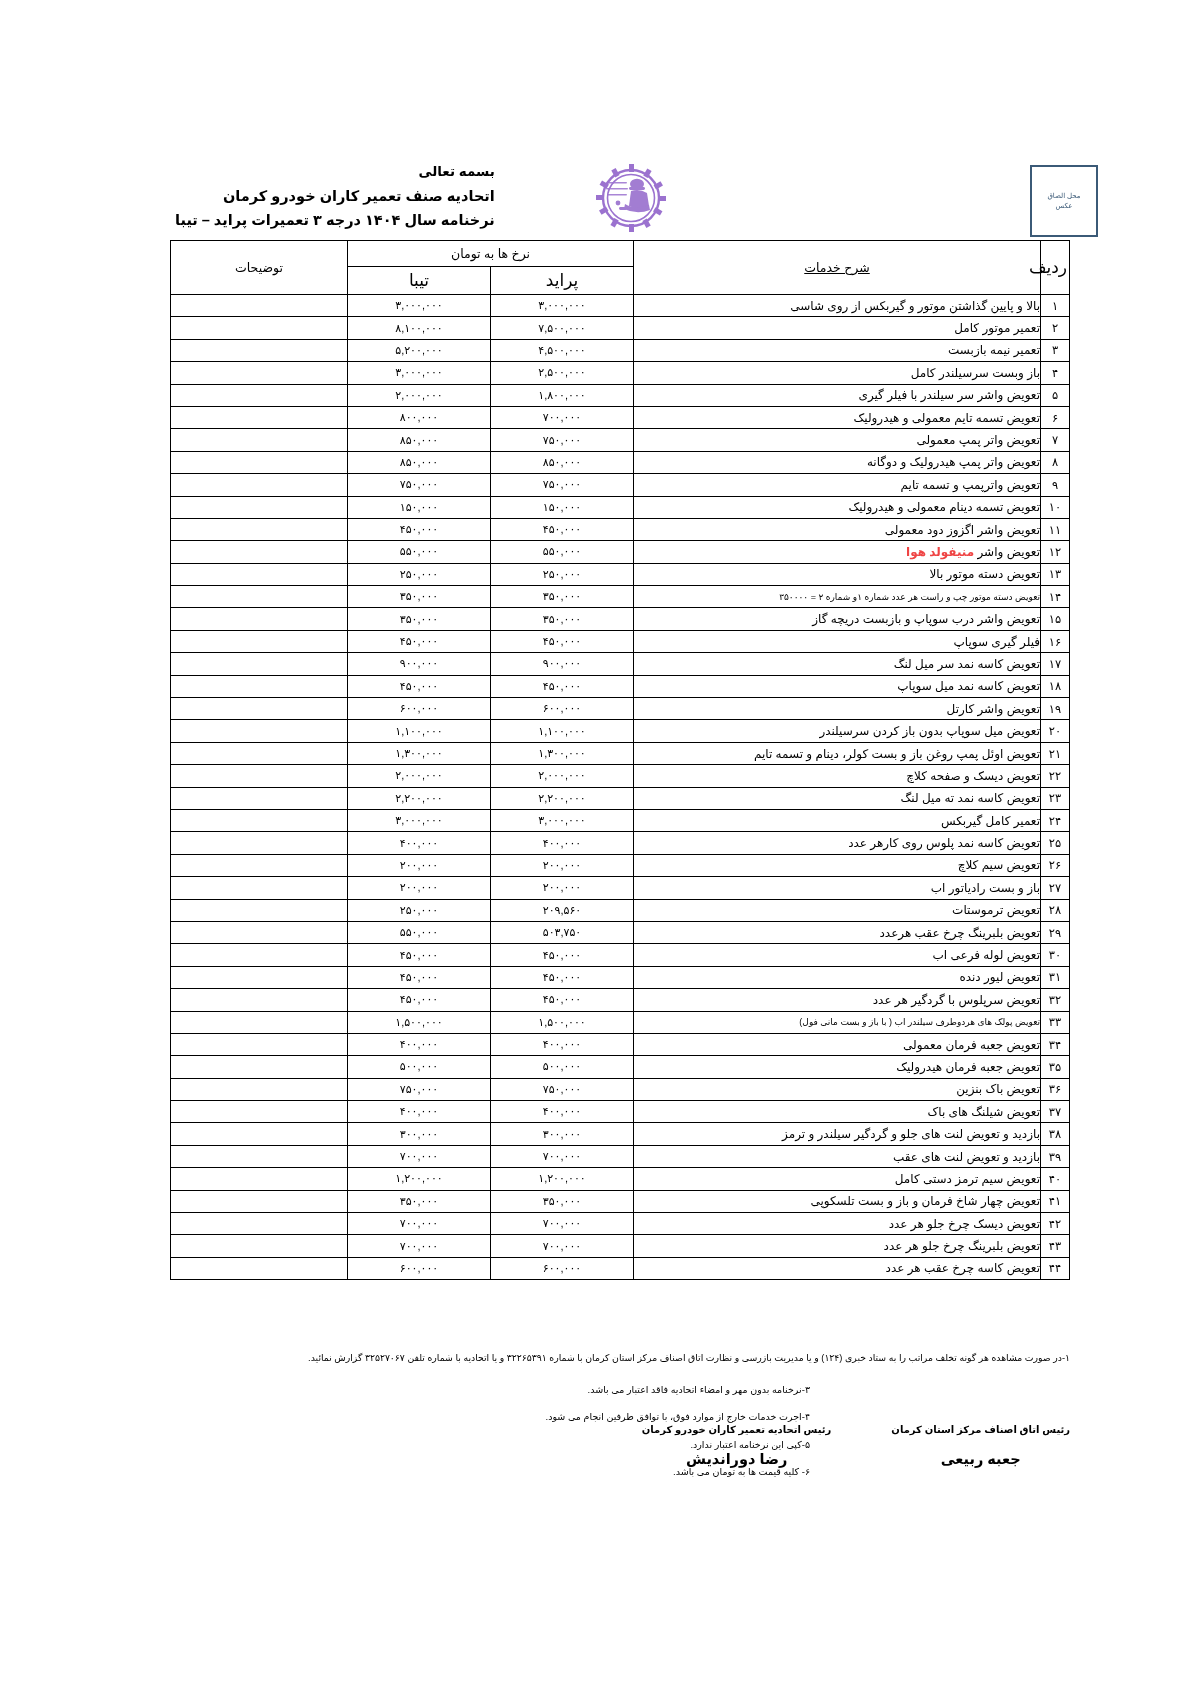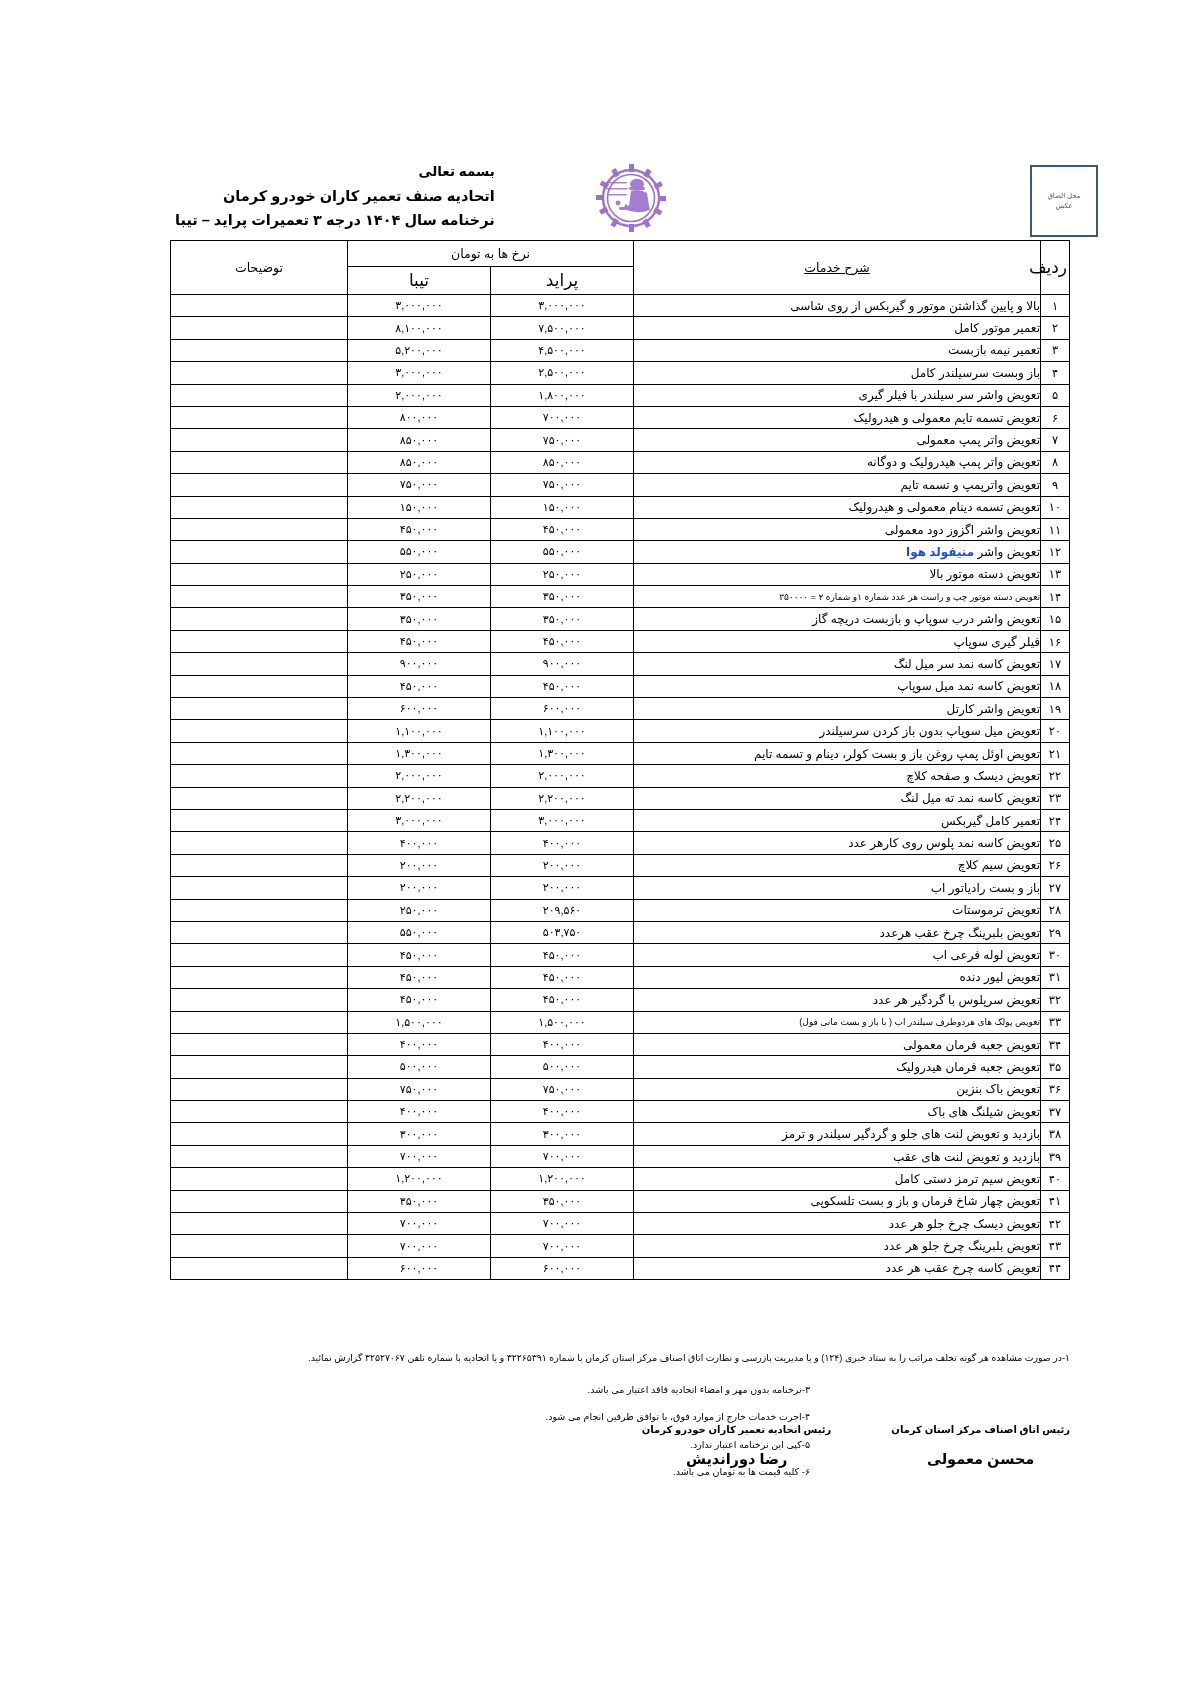--- a/index.html
+++ b/index.html
@@ -124,21 +124,21 @@
     width: 142.5px;
     text-align: center;
     font-size: 11px;
     height: 21.4px;
     letter-spacing: .2px;
   }
   td.c-notes {
     width: 176px;
     height: 21.4px;
   }
-  .red { color: #1d4ed8; font-weight: bold; }
+  .red { color: #ef4444; font-weight: bold; }
 
   
   .notes {
     position: absolute;
     right: 148px;
     top: 1352px;
     width: 895px;
     text-align: right;
     direction: rtl;
   }
@@ -582,21 +582,21 @@
     <div class="note n1">۱-در صورت مشاهده هر گونه تخلف مراتب را به ستاد خبری (۱۲۴) و یا مدیریت بازرسی و نظارت اتاق اصناف مرکز  استان کرمان با شماره ۳۲۲۶۵۳۹۱ و یا اتحادیه با شماره تلفن ۳۲۵۲۷۰۶۷ گزارش نمائید.</div>
     <div class="note n3 note-indent-2">۳-نرخنامه بدون مهر و امضاء اتحادیه فاقد اعتبار می باشد.</div>
     <div class="note n4 note-indent-2">۴-اجرت خدمات خارج از موارد فوق، با توافق طرفین انجام می شود.</div>
     <div class="note n5 note-indent-2">۵-کپی این نرخنامه اعتبار ندارد.</div>
     <div class="note n6 note-indent-2">۶- کلیه قیمت ها به تومان می باشد.</div>
   </div>
 
   <div class="signatures">
     <div class="sig-block sig-left">
       <div class="sig-title">رئیس اتاق اصناف مرکز استان کرمان</div>
-      <div class="sig-name">محسن معمولی</div>
+      <div class="sig-name">جعبه ربیعی</div>
     </div>
     <div class="sig-block">
       <div class="sig-title">رئیس اتحادیه تعمیر کاران خودرو کرمان</div>
       <div class="sig-name">رضا دوراندیش</div>
     </div>
   </div>
 
 </div>
 
 </body></html>

